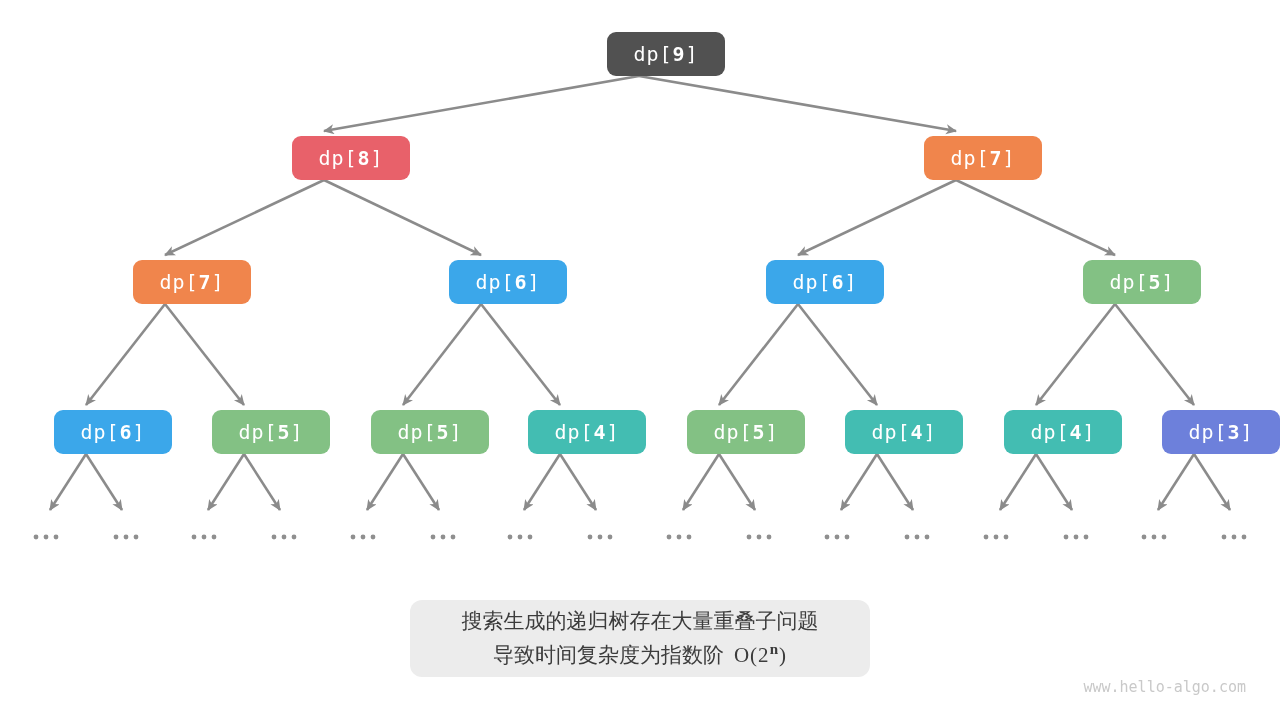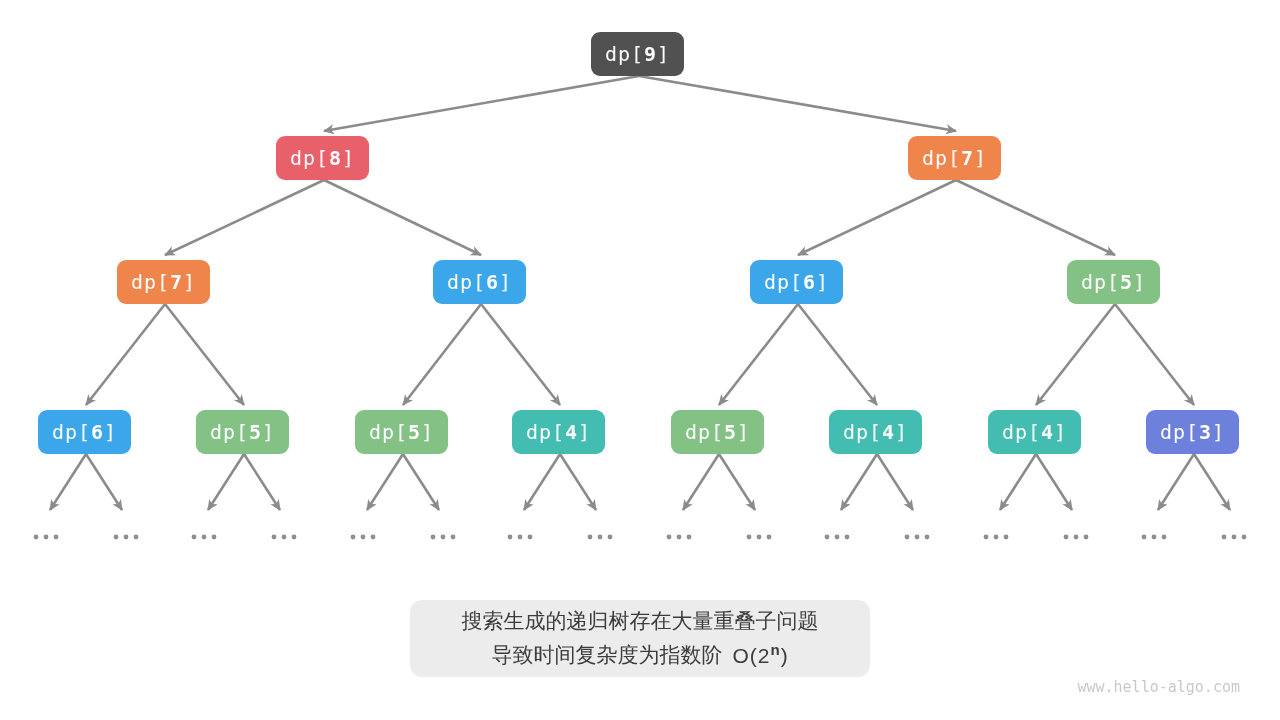--- a/index.html
+++ b/index.html
@@ -2,38 +2,39 @@
 <html><head>
 <meta charset="utf-8">
 <style>
   html,body{margin:0;padding:0;background:#ffffff;}
   .stage{
     position:relative;width:1280px;height:720px;background:#ffffff;overflow:hidden;
     font-family:"DejaVu Sans Mono",monospace;
   }
   .edge-layer{position:absolute;left:0;top:0;width:1280px;height:720px;}
   .node{
-    position:absolute;width:93px;height:44px;border-radius:9px;
+    position:absolute;width:118px;height:44px;border-radius:9px;
     display:flex;align-items:center;justify-content:center;
     color:#ffffff;font-size:20px;letter-spacing:1px;
     font-family:"DejaVu Sans Mono",monospace;
+    margin-left:16px;
   }
   .node .bold{font-weight:bold;}
   .caption{
     position:absolute;left:410px;top:600px;width:460px;height:77px;
     background:#ececec;border-radius:12px;
     display:flex;flex-direction:column;align-items:center;justify-content:center;
     font-family:"Liberation Sans","DejaVu Sans",sans-serif;
     font-size:21px;color:#3c3c3c;line-height:1.55;
   }
   .caption-line2{display:flex;align-items:center;}
-  .formula{font-family:Liberation Sans, sans-serif;margin-left:10px;letter-spacing:1px;}
+  .formula{font-family:Liberation Serif, serif;margin-left:10px;letter-spacing:1px;}
   .formula sup{font-weight:bold;font-size:0.72em;}
   .watermark{
-    position:absolute;right:40px;top:678px;
+    position:absolute;right:34px;top:678px;
     font-family:"DejaVu Sans Mono",monospace;font-size:15px;color:#c9c9c9;margin-left:16px;
   }
 </style>
 </head>
 <body>
 
 <div class="stage">
   <svg class="edge-layer" id="edge-layer" width="1280" height="720" viewBox="0 0 1280 720" xmlns="http://www.w3.org/2000/svg">
       <defs>
         <marker id="ah" markerUnits="userSpaceOnUse" markerWidth="14" markerHeight="12" refX="10" refY="5" orient="auto">

